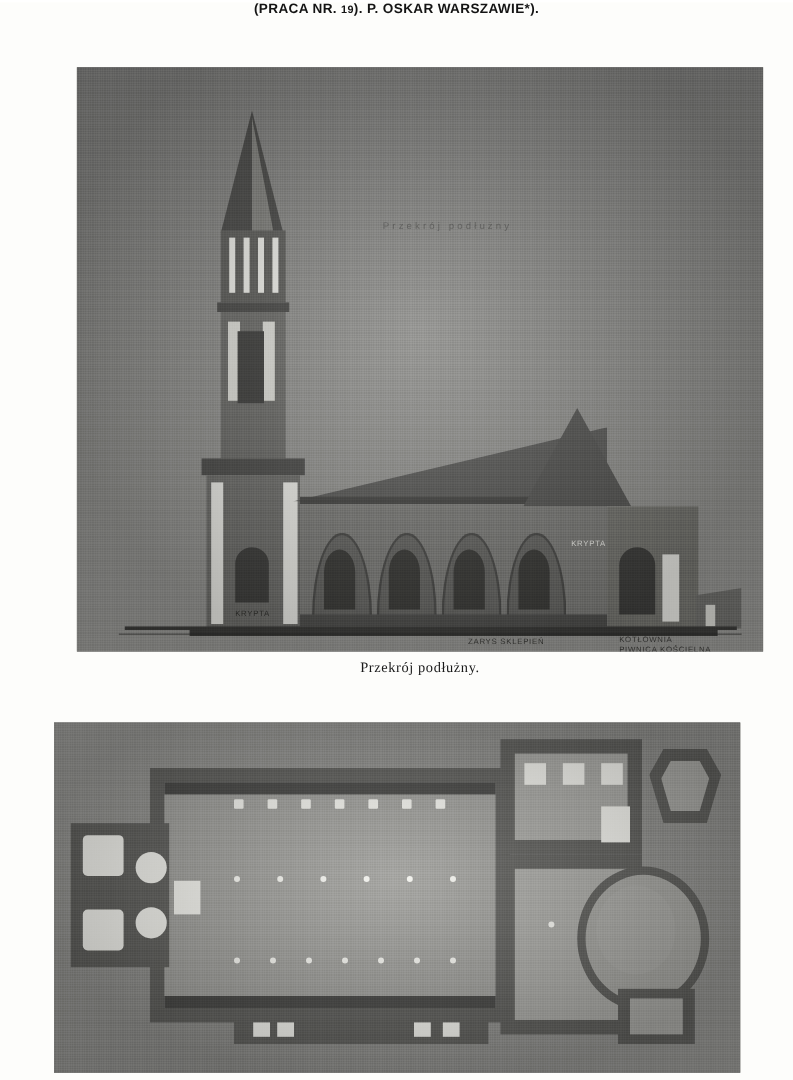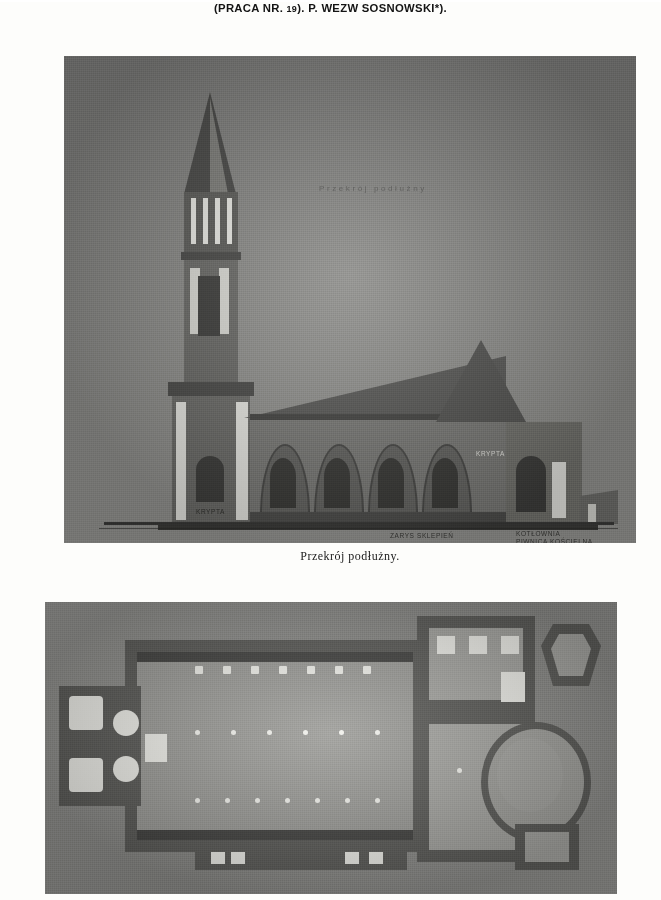--- a/index.html
+++ b/index.html
@@ -212,21 +212,21 @@
 
   .caption-row { width: 572px; }
 </style>
 </head>
 <body>
 
 <div class="page">
 
 
   <div class="subheadline">
-    <span>(PRACA NR. </span><span class="small">19</span><span>). P. WEZW SOSNOWSKI</span><span>*).</span>
+    <span>(PRACA NR. </span><span class="small">19</span><span>). P. OSKAR WARSZAWIE</span><span>*).</span>
   </div>
 
   <div class="figure" id="fig-section">
     <div class="plate" id="plate-section">
       <div class="sky"></div>
 
       <div class="sky-label">Przekrój podłużny</div>
 
       <div class="spire"></div>
       <div class="spire-hi"></div>

